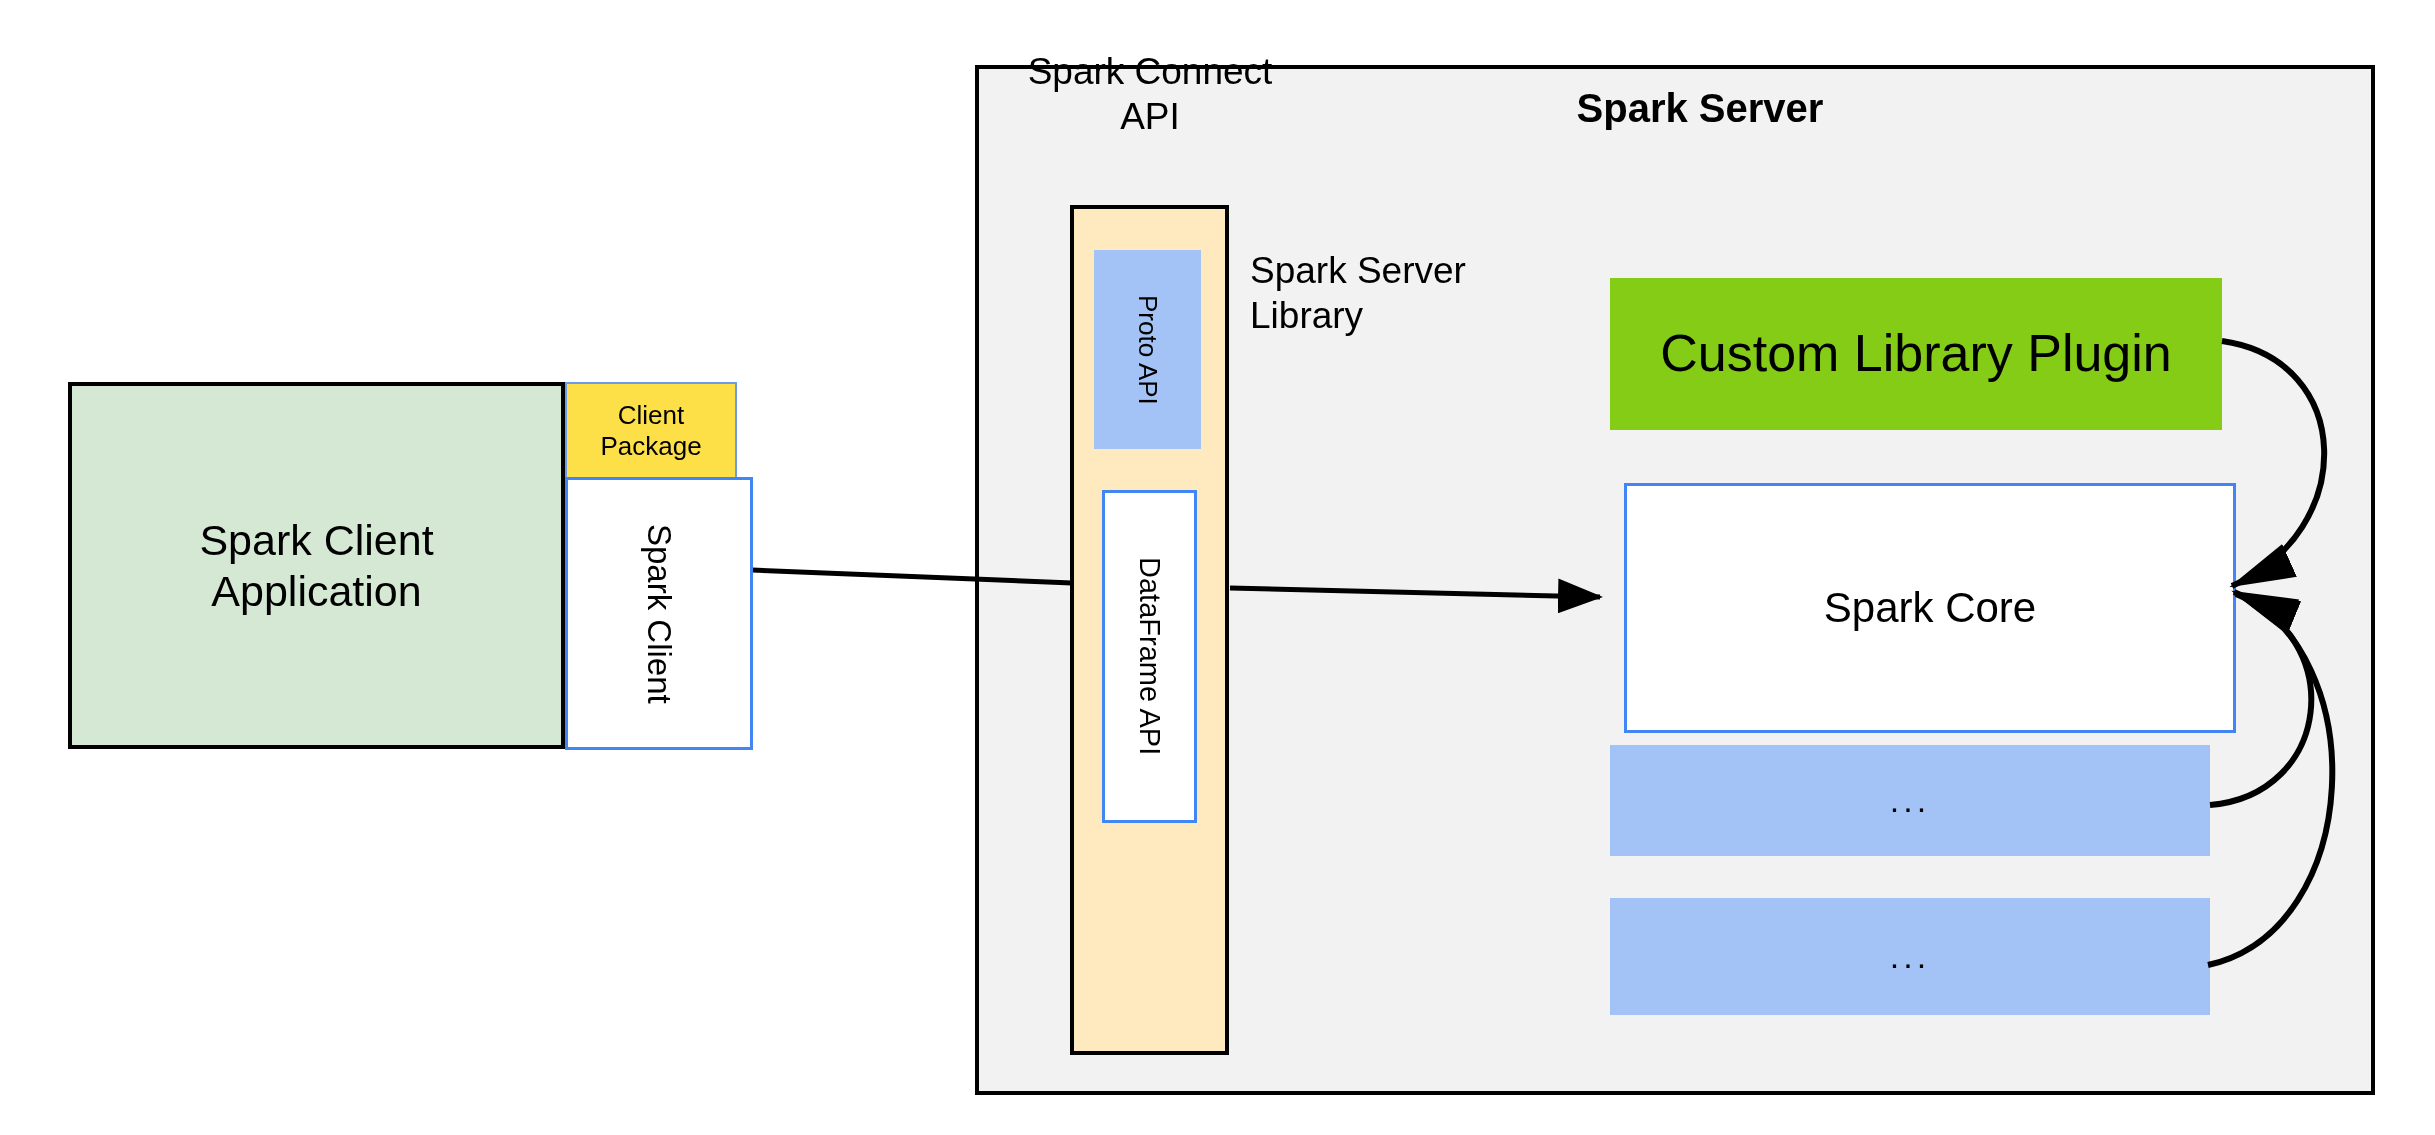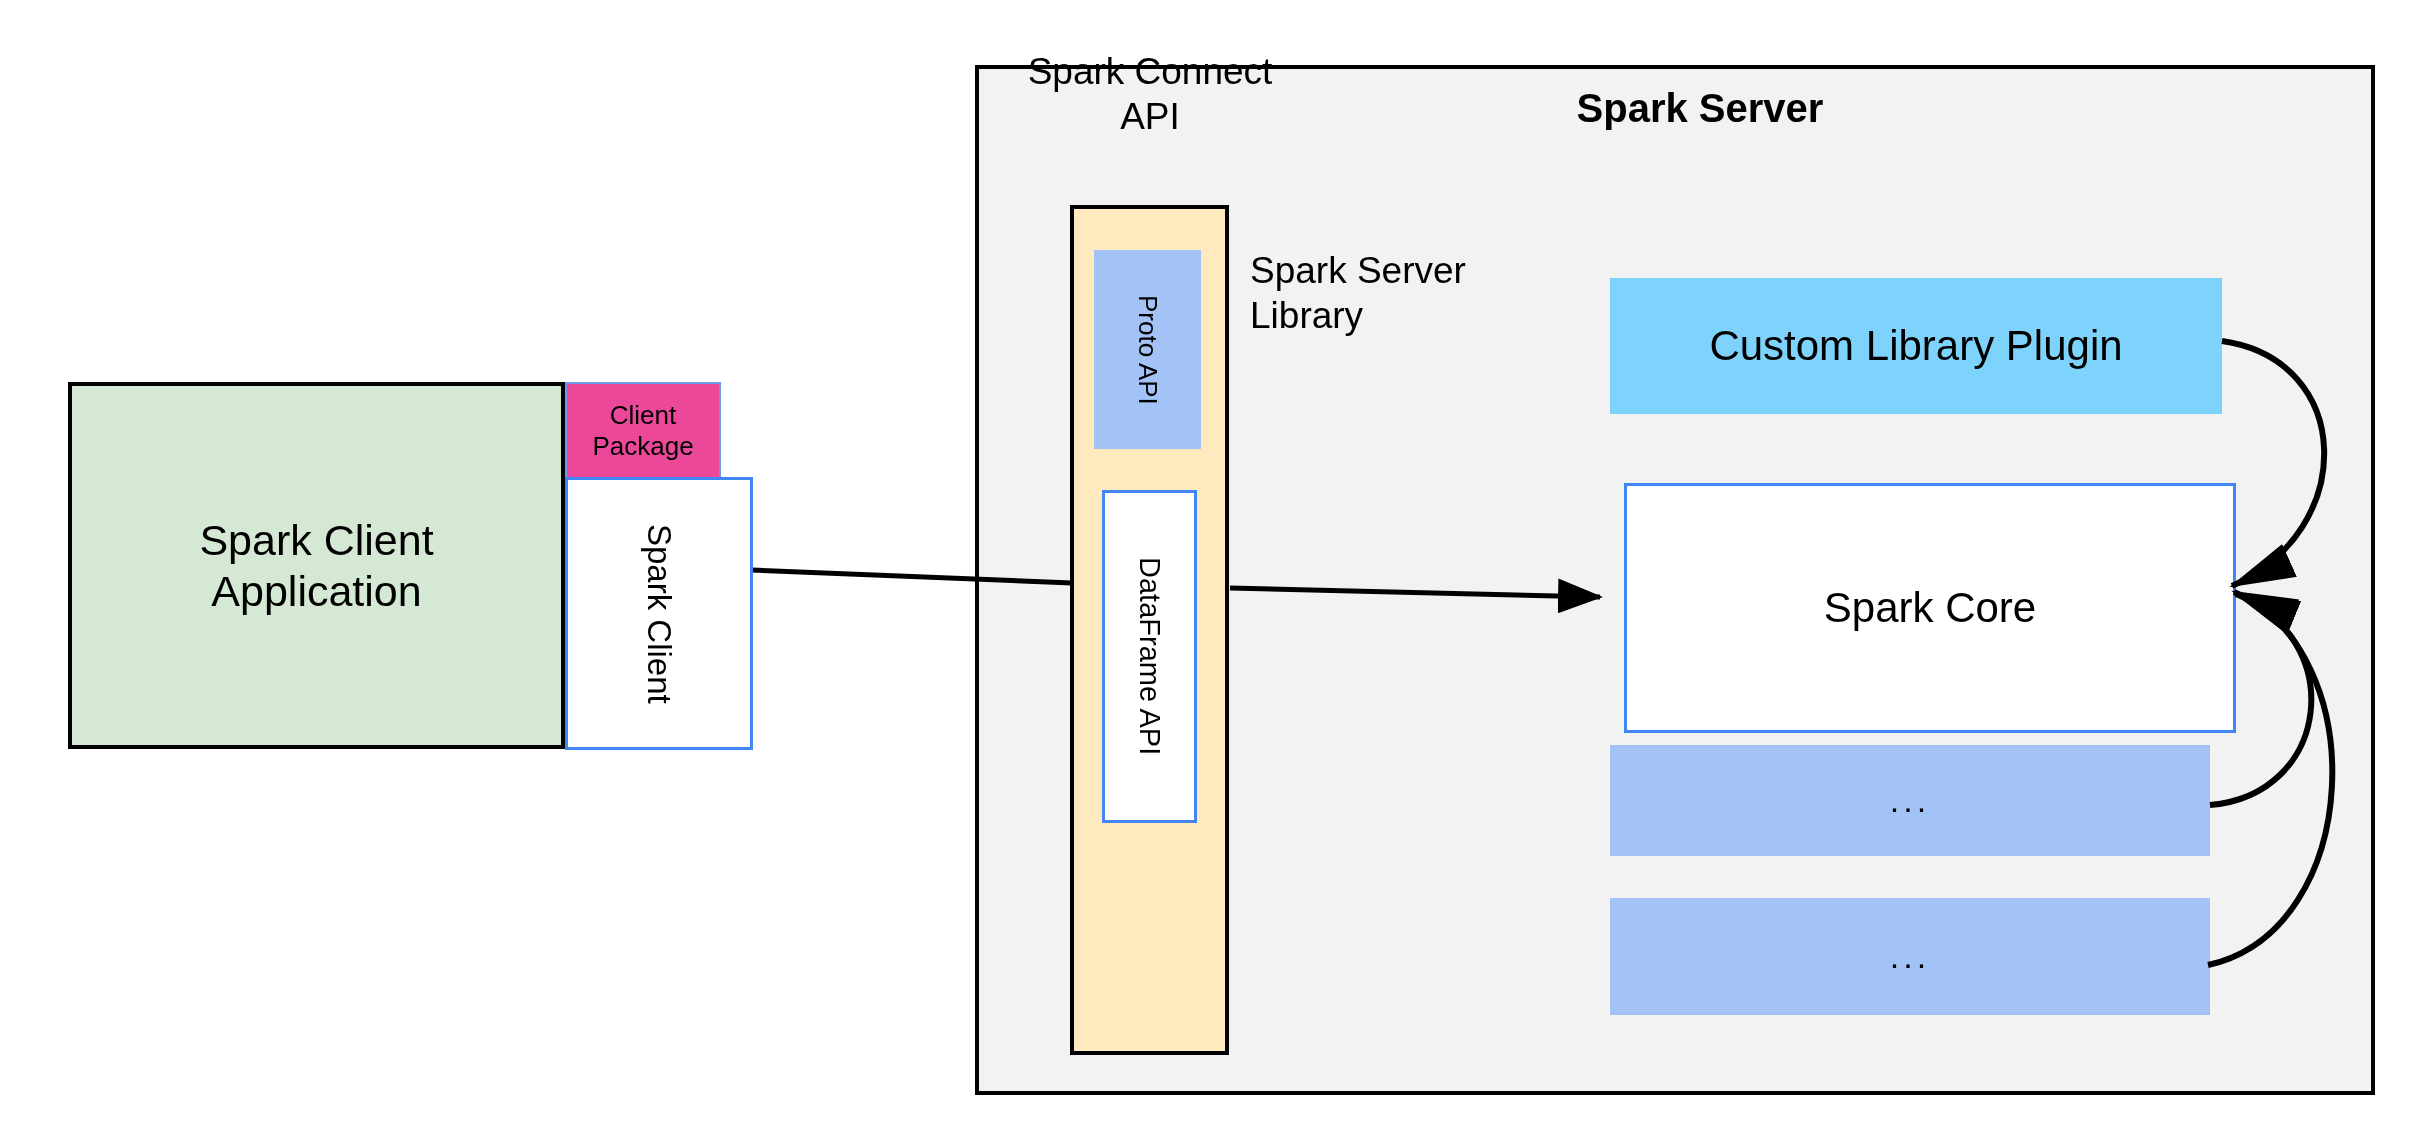--- a/index.html
+++ b/index.html
@@ -36,22 +36,22 @@
     width: 497px; height: 367px;
     background: #d5e8d4;
     border: 4px solid #000000;
     font-size: 43px;
     z-index: 2;
   }
   #client-app-label { white-space: pre-line; }
 
   #client-package-box {
     left: 565px; top: 382px;
-    width: 156px; height: 96px;
-    background: #ec4899;
+    width: 172px; height: 96px;
+    background: #fde047;
     border: 2px solid #6c9bec;
     border-bottom: none;
     font-size: 26px;
     z-index: 3;
   }
   #client-package-label { white-space: pre-line; }
 
   #spark-client-box {
     left: 565px; top: 477px;
     width: 188px; height: 273px;
@@ -145,24 +145,24 @@
   #dataframe-api-label {
     writing-mode: vertical-rl;
     text-orientation: mixed;
     font-size: 29px;
     white-space: nowrap;
   }
 
   
   #custom-library-plugin-box {
     left: 1610px; top: 278px;
-    width: 612px; height: 136px;
-    background: #7dd3fc;
-    border: none;
-    font-size: 42px;
+    width: 612px; height: 152px;
+    background: #84cc16;
+    border: none;
+    font-size: 52px;
     z-index: 5;
   }
 
   #spark-core-box {
     left: 1624px; top: 483px;
     width: 612px; height: 250px;
     background: #ffffff;
     border: 3px solid #4285f4;
     font-size: 42px;
     z-index: 5;

